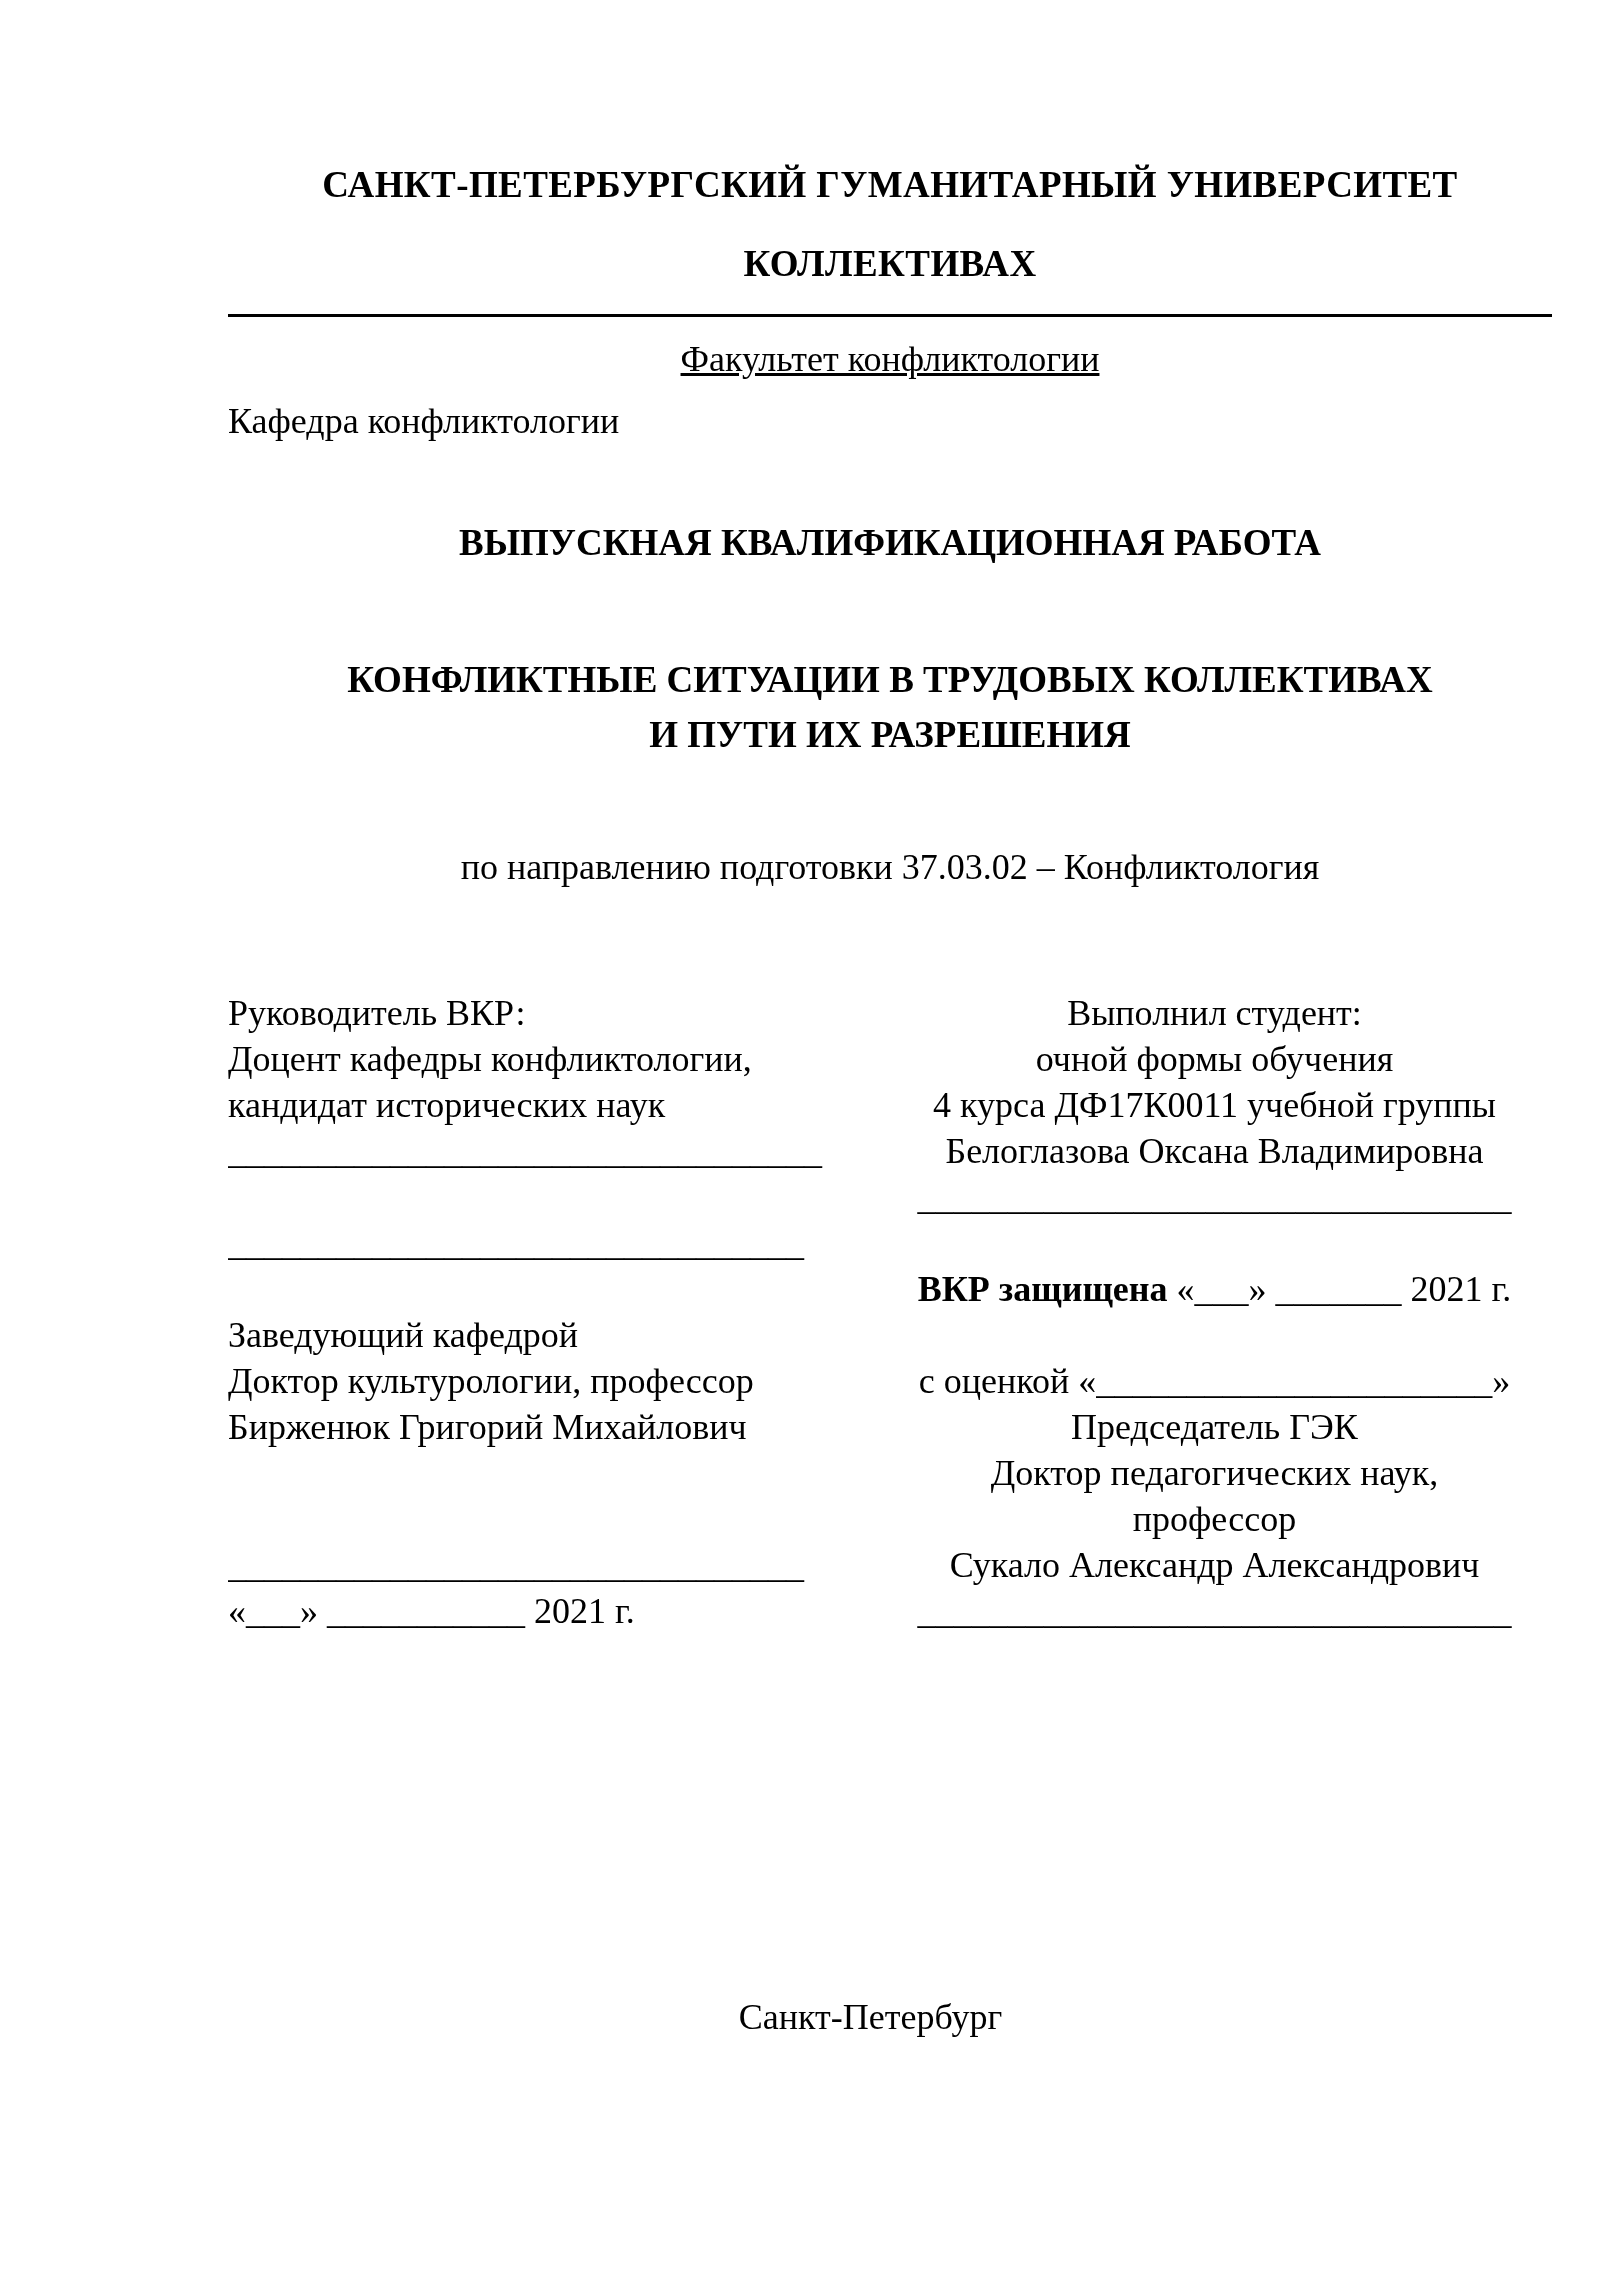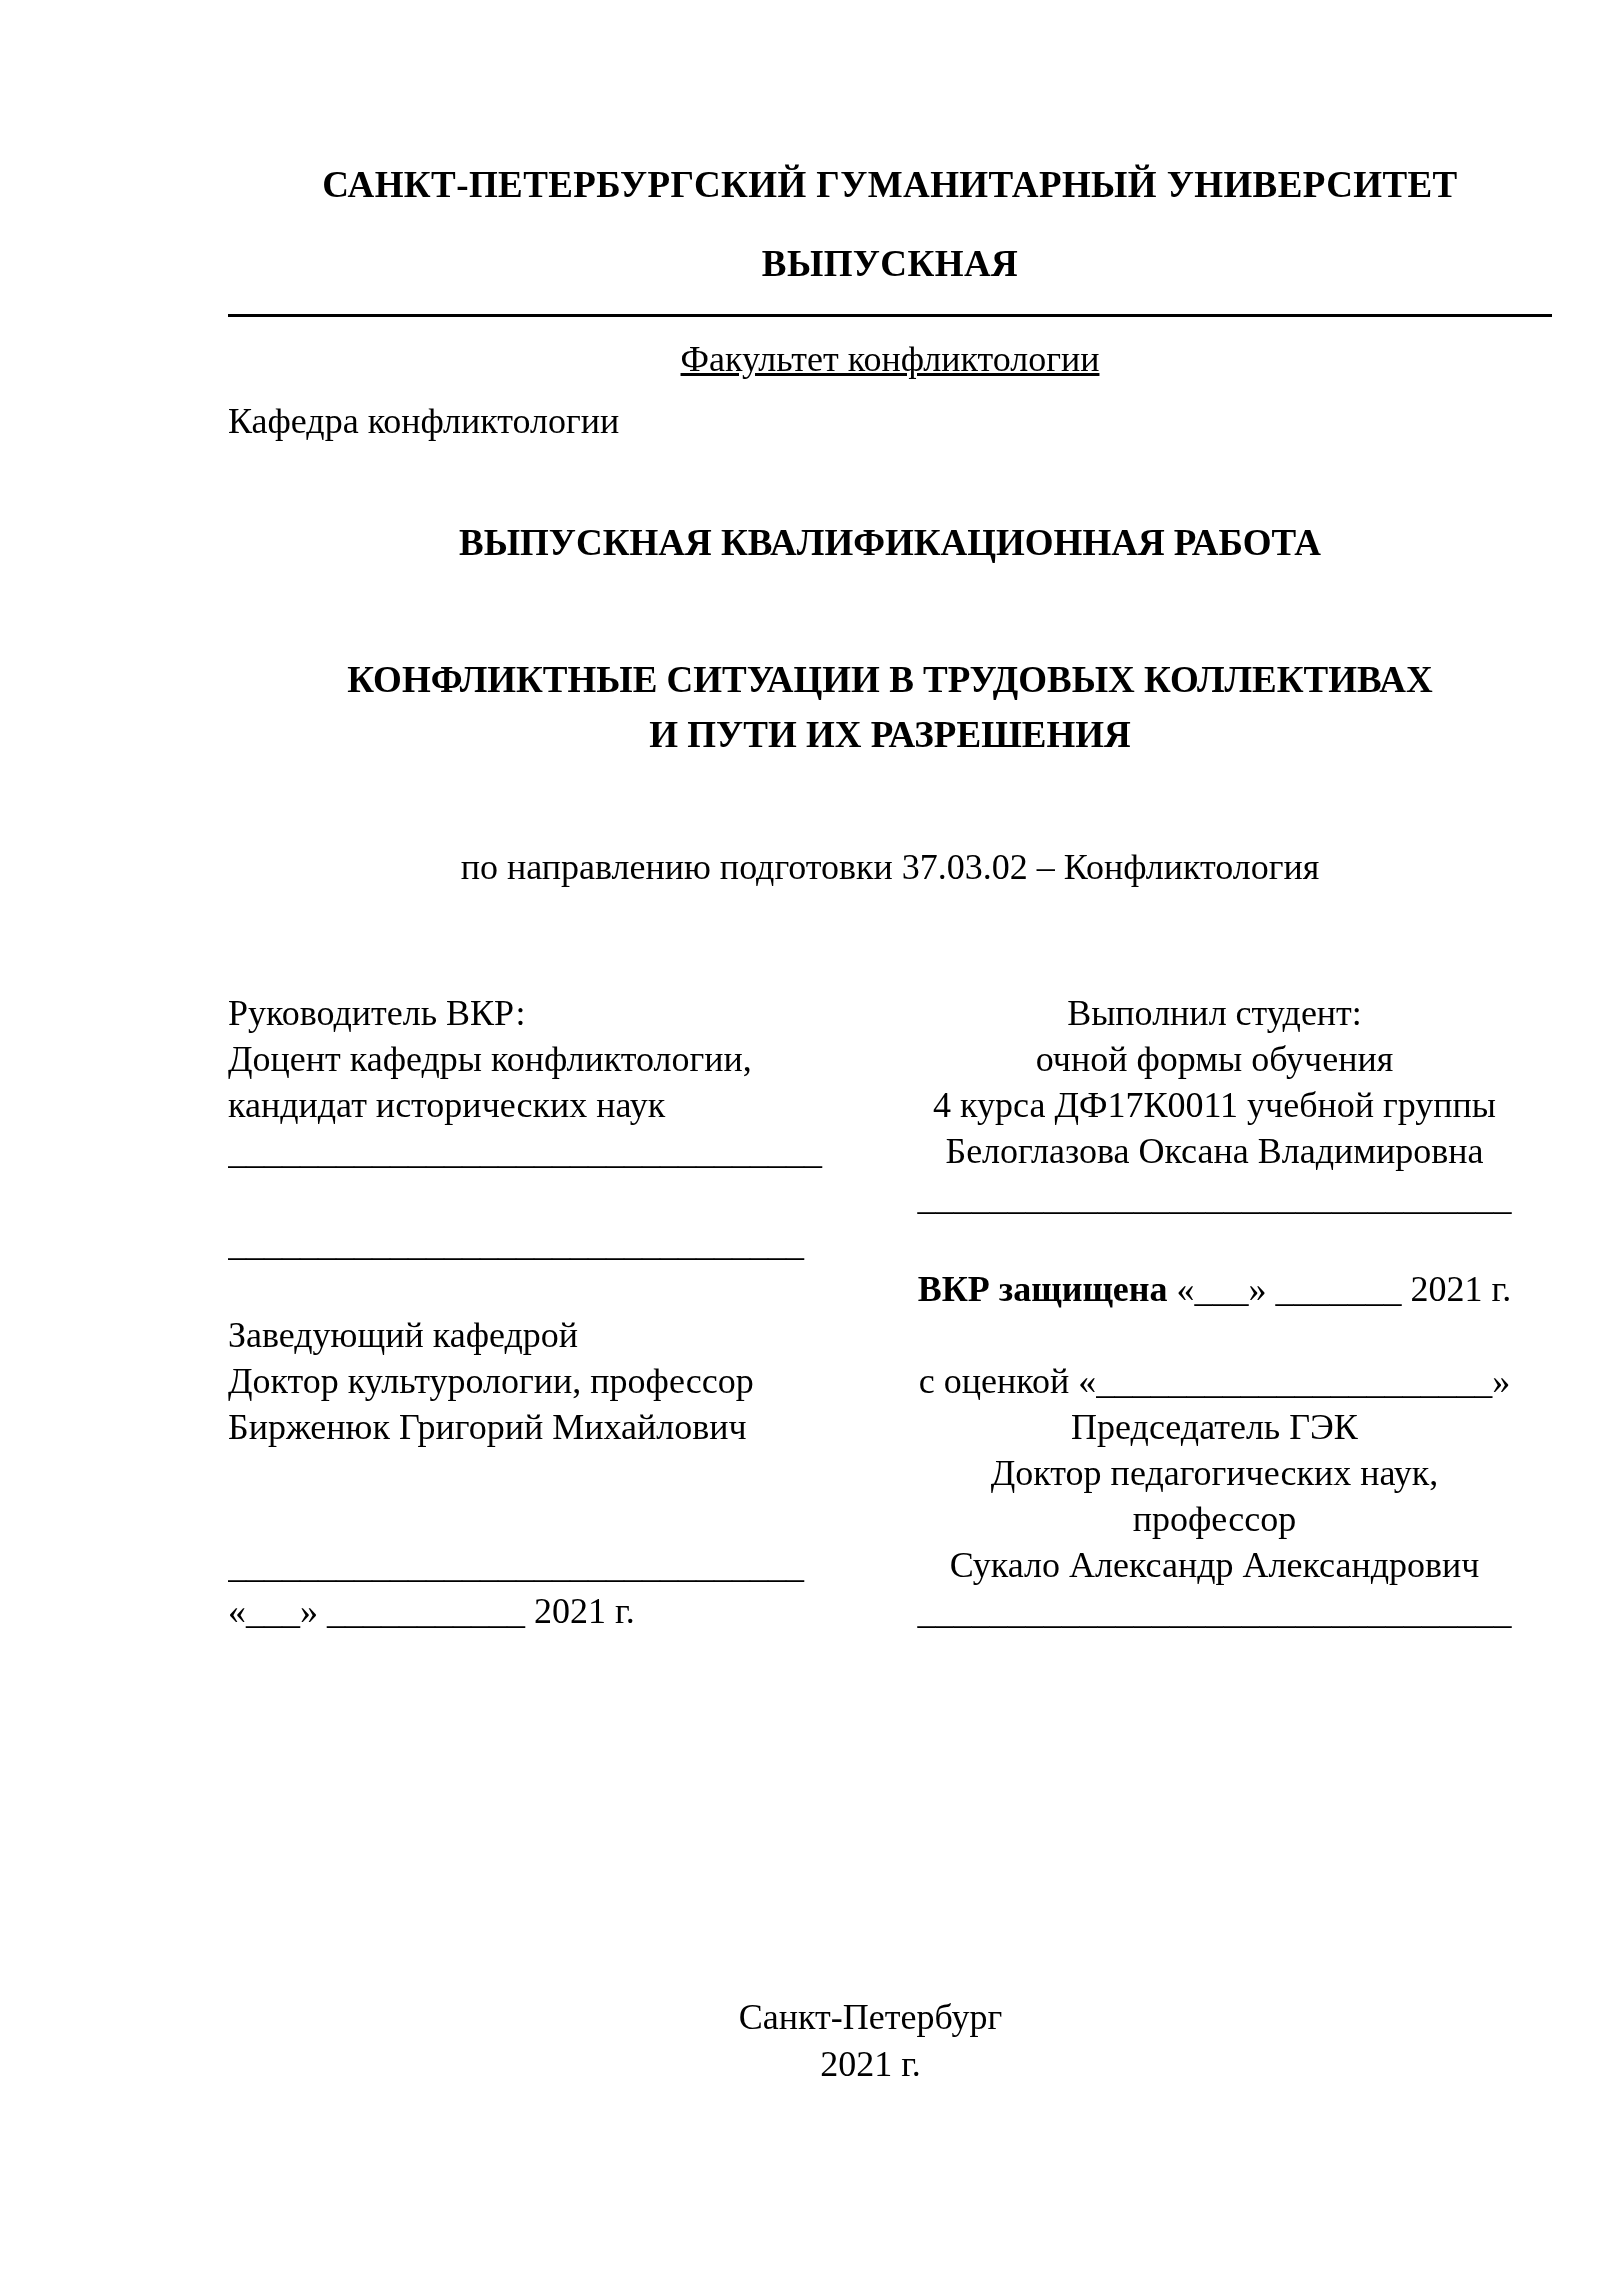--- a/index.html
+++ b/index.html
@@ -93,21 +93,21 @@
     line-height: 47px;
   }
 </style>
 </head>
 <body>
 
 <div class="page">
 
   <div class="uni-title">
     <div>САНКТ-ПЕТЕРБУРГСКИЙ ГУМАНИТАРНЫЙ УНИВЕРСИТЕТ</div>
-    <div>ВЫПУСКНАЯ</div>
+    <div>КОЛЛЕКТИВАХ</div>
   </div>
 
   <hr class="rule">
 
   <div class="faculty">Факультет конфликтологии</div>
 
   <div class="chair">Кафедра конфликтологии</div>
 
   <div class="work-type">ВЫПУСКНАЯ КВАЛИФИКАЦИОННАЯ РАБОТА</div>
 
@@ -153,17 +153,16 @@
       <div class="line">Доктор педагогических наук,</div>
       <div class="line">профессор</div>
       <div class="line">Сукало Александр Александрович</div>
       <div class="line">_________________________________</div>
     </div>
 
   </div>
 
   <div class="footer">
     <div>Санкт-Петербург</div>
-    <div>2021 г.</div>
   </div>
 
 </div>
 
 
 </body></html>

